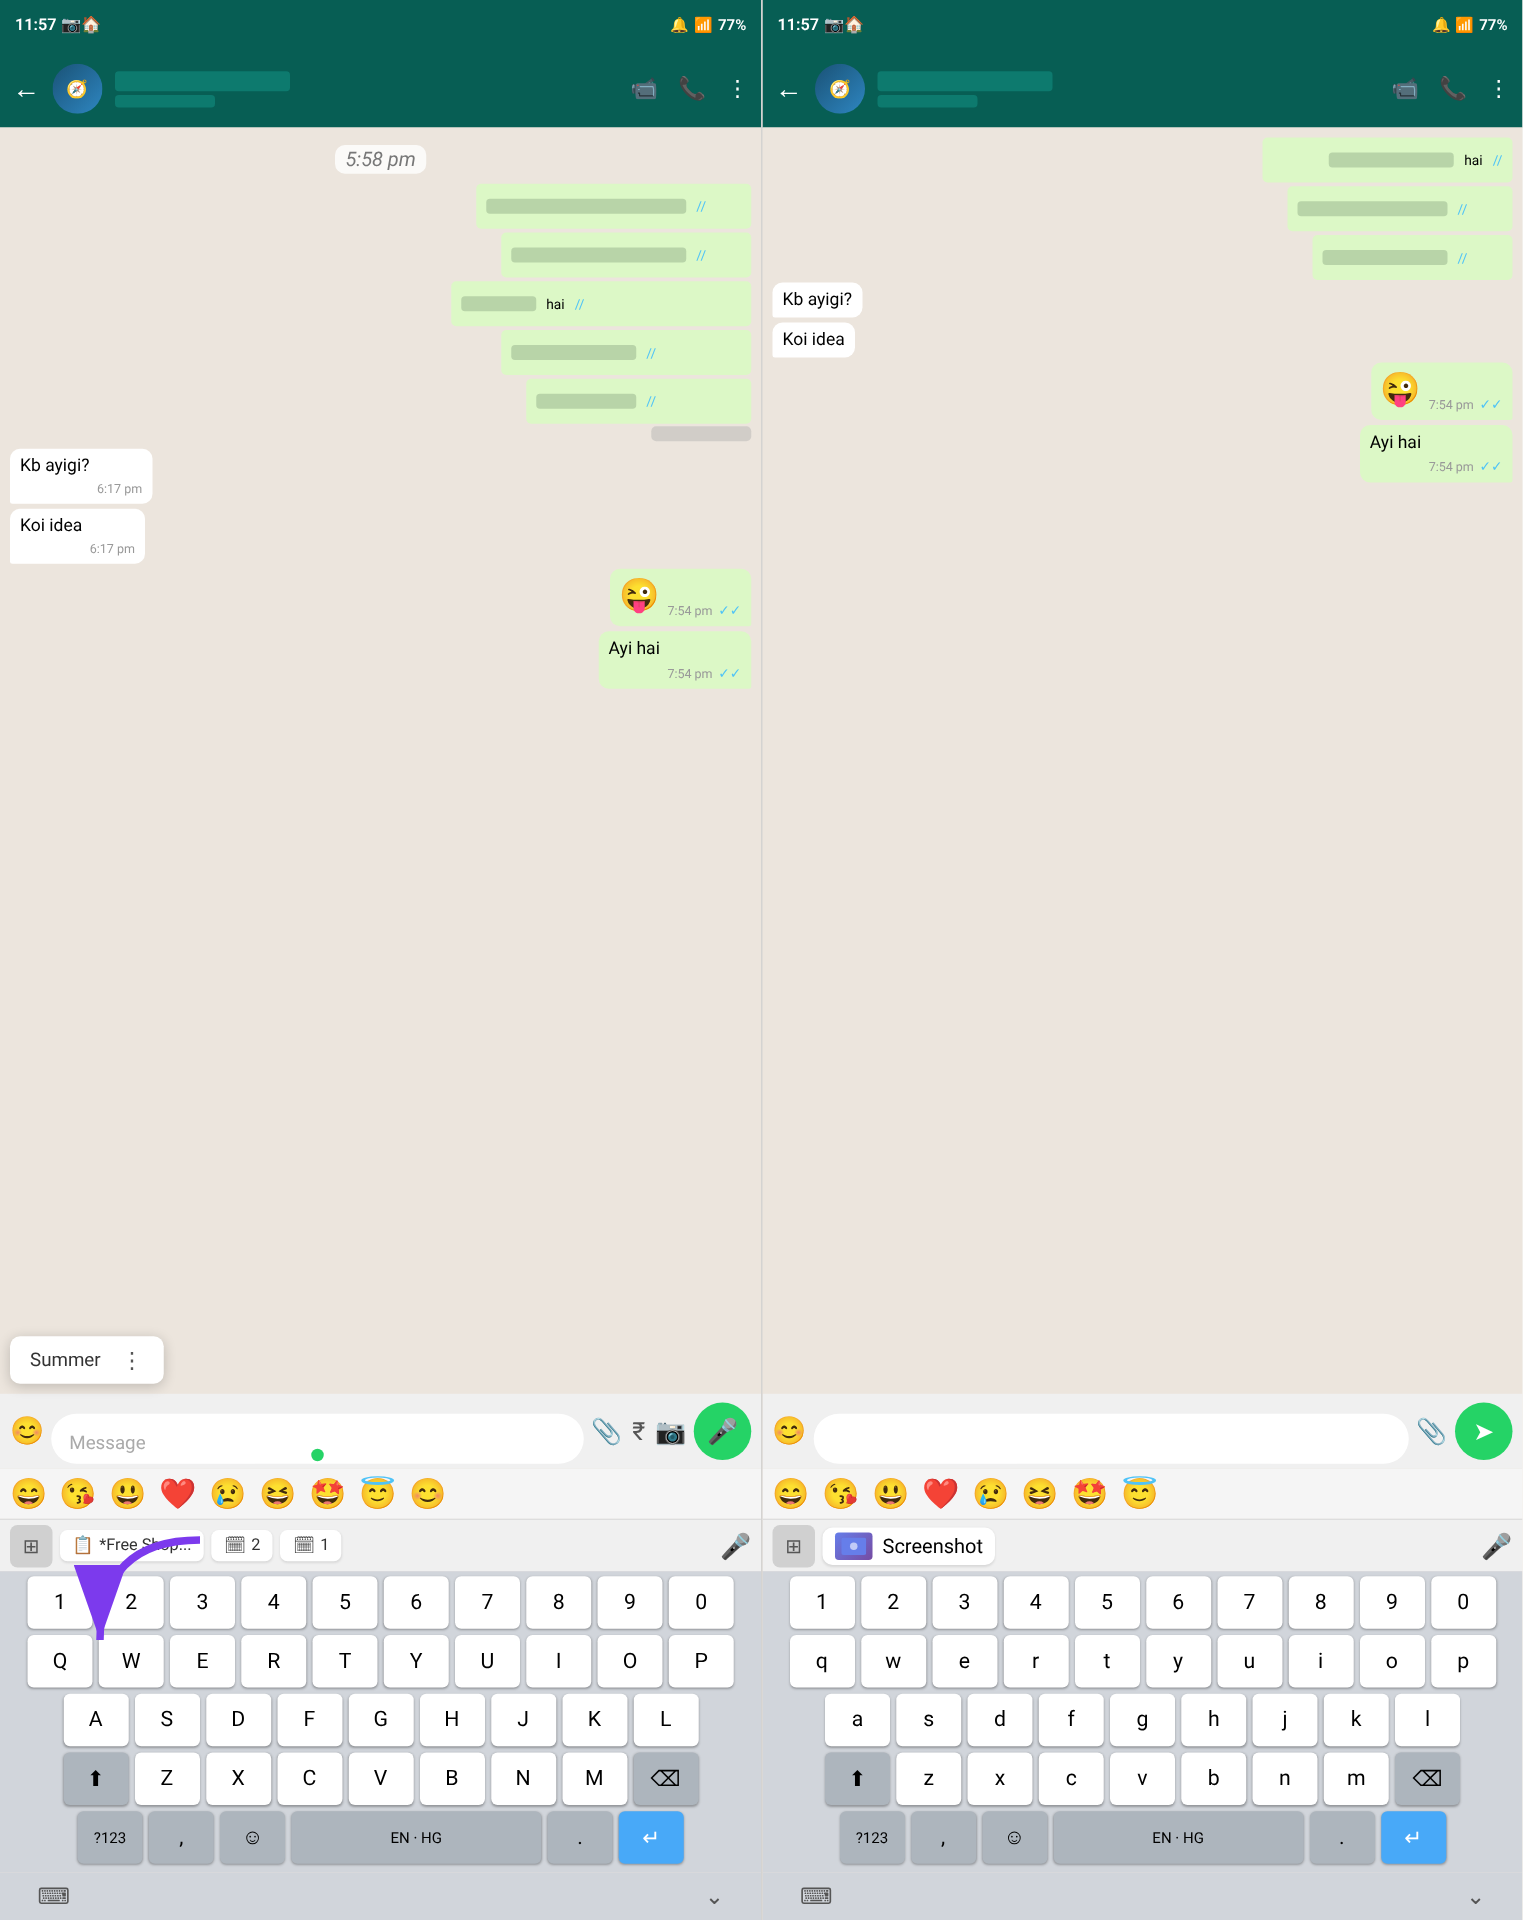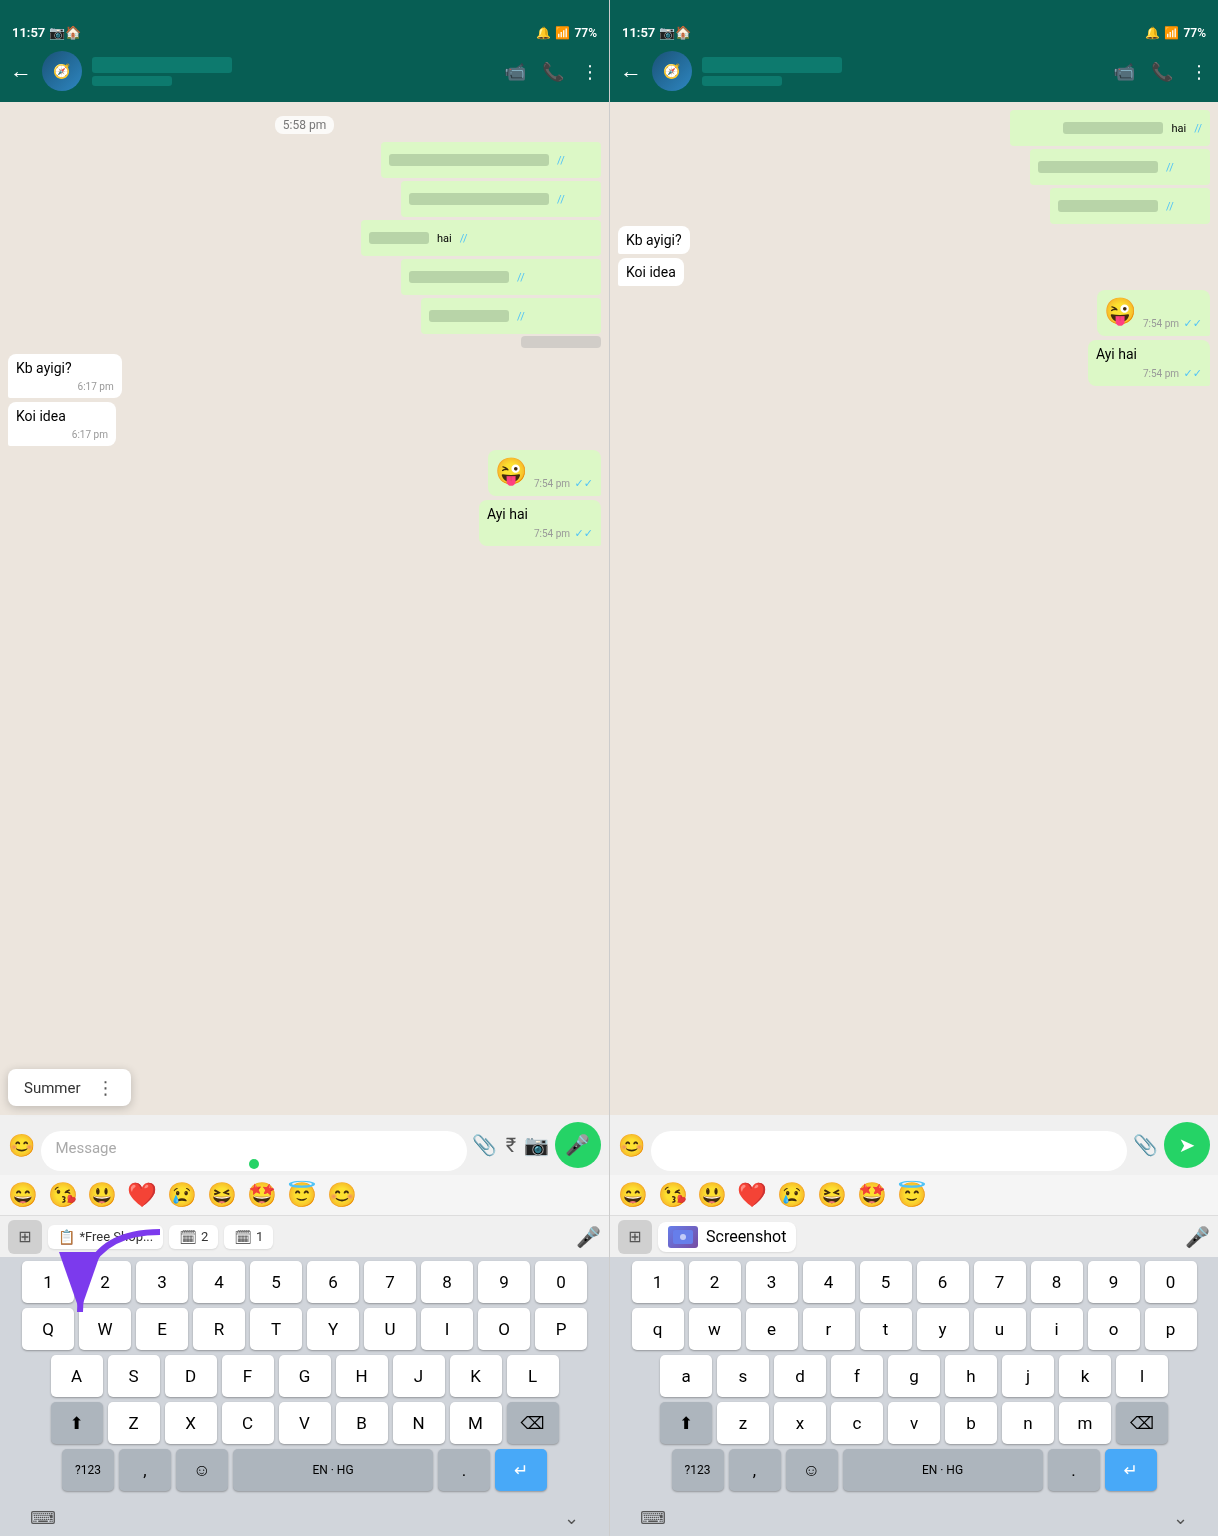--- a/index.html
+++ b/index.html
@@ -24,21 +24,21 @@
 
     .phone-panel + .phone-panel {
       border-left: 1px solid #ccc;
     }
 
     
     .status-bar {
       background: #075e54;
       height: 40px;
       display: flex;
-      align-items: flex-end;
+      align-items: center;
       justify-content: space-between;
       padding: 0 12px;
       color: white;
       font-size: 13px;
       font-weight: 600;
     }
     .status-bar-left { display: flex; align-items: center; gap: 4px; }
     .status-bar-right { display: flex; align-items: center; gap: 4px; font-size: 12px; }
 
     
@@ -102,27 +102,28 @@
       content: '';
       position: absolute;
       inset: 0;
       background-image: none;
       opacity: 0.05;
     }
 
     .date-divider {
       text-align: center;
       color: #777;
-      font-size: 12px;
+      font-size: 16px;
       margin: 6px 0;
       background: rgba(255,255,255,0.8);
       display: inline-block;
       padding: 2px 8px;
       border-radius: 8px;
       align-self: center;
+      font-style: italic;
     }
 
     
     .msg-bubble {
       max-width: 75%;
       border-radius: 8px;
       padding: 6px 8px;
       font-size: 14px;
       position: relative;
       margin-bottom: 2px;
@@ -166,21 +167,21 @@
       flex: 1;
       background: white;
       border-radius: 24px;
       padding: 8px 14px;
       font-size: 15px;
       color: #aaa;
       border: none;
       outline: none;
       min-height: 40px;
       display: flex;
-      align-items: flex-start;
+      align-items: flex-end;
       position: relative;
       margin-top: 12px;
     }
     .input-icons { display: flex; align-items: center; gap: 8px; color: #555; font-size: 20px; }
     .send-btn {
       width: 46px;
       height: 46px;
       border-radius: 50%;
       background: #25d366;
       display: flex;

